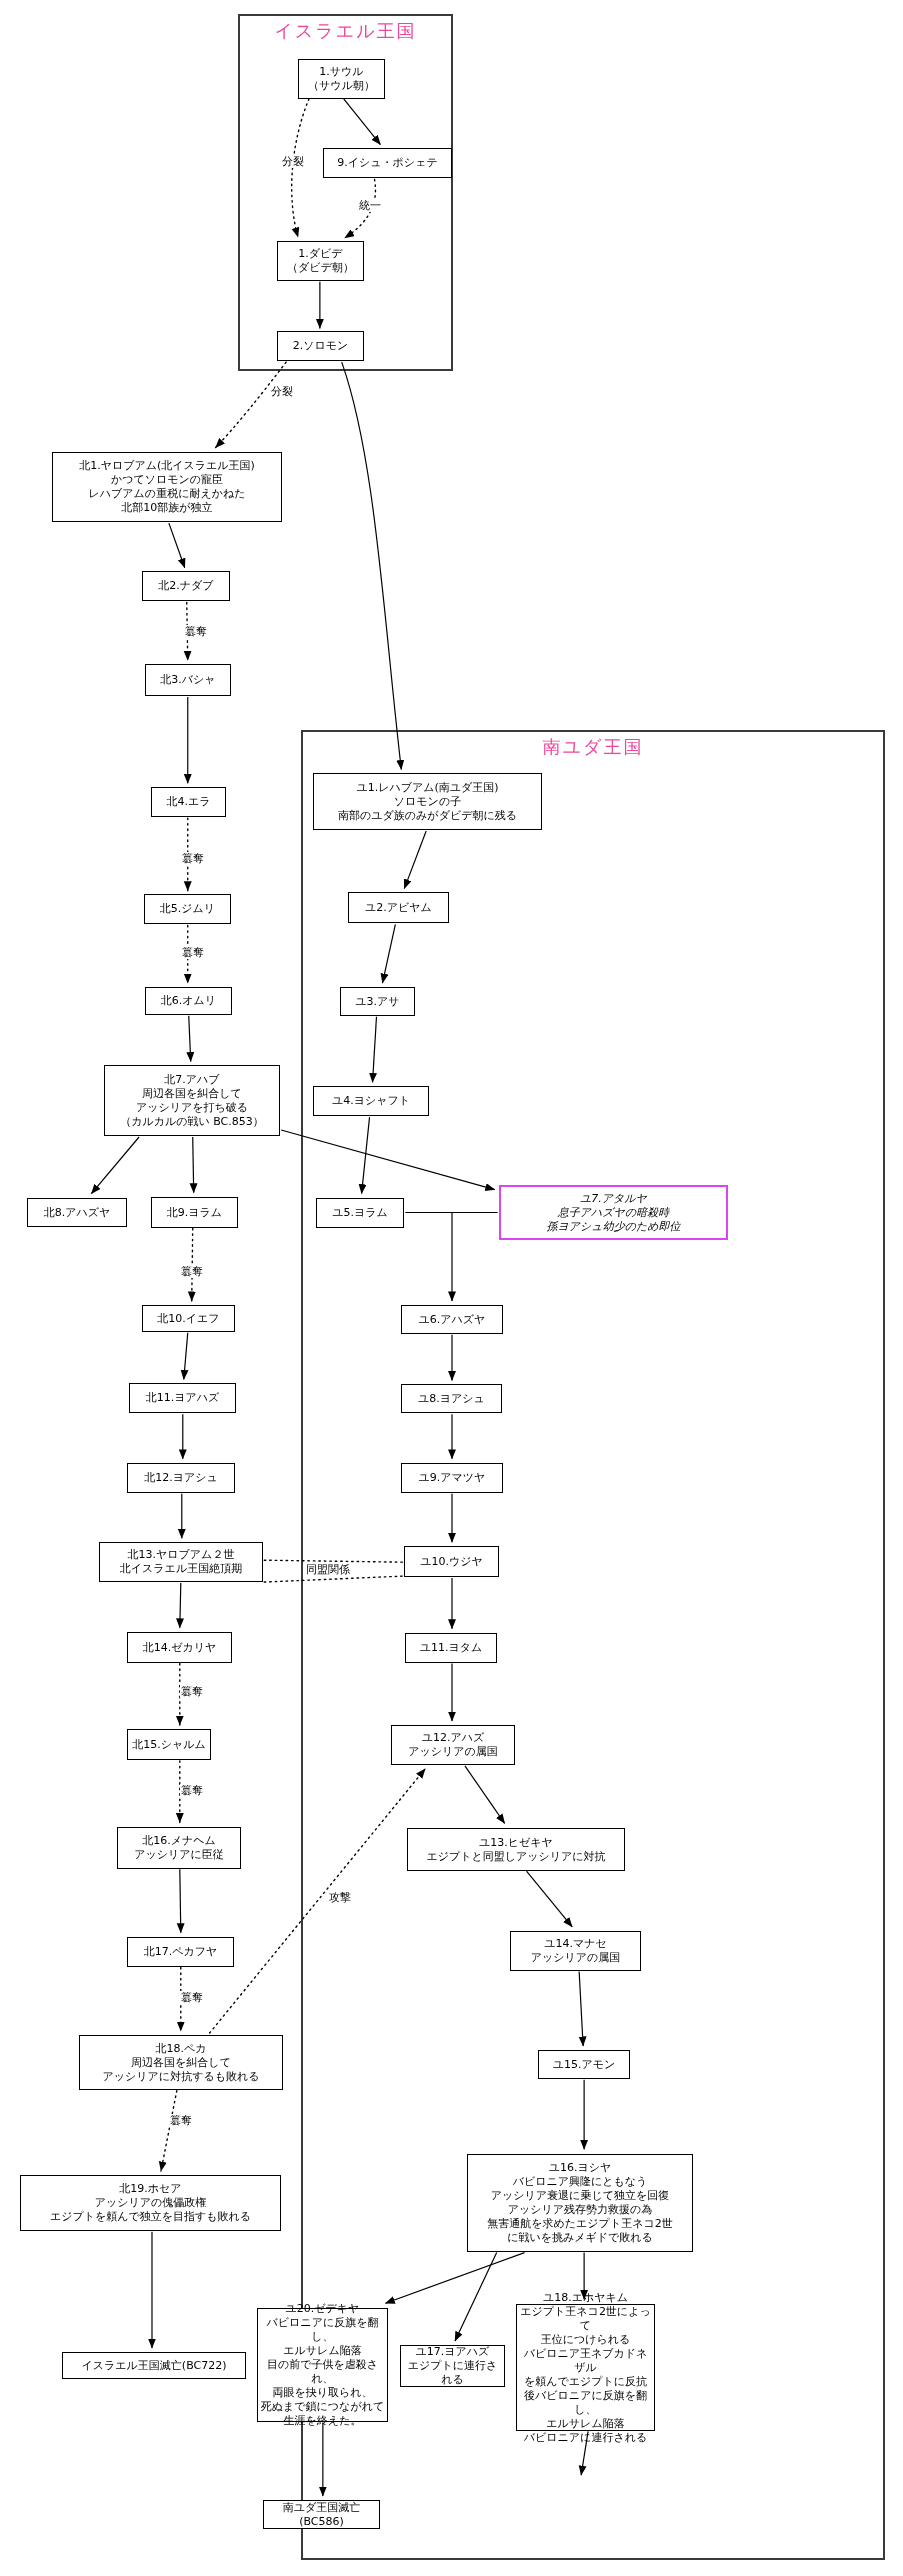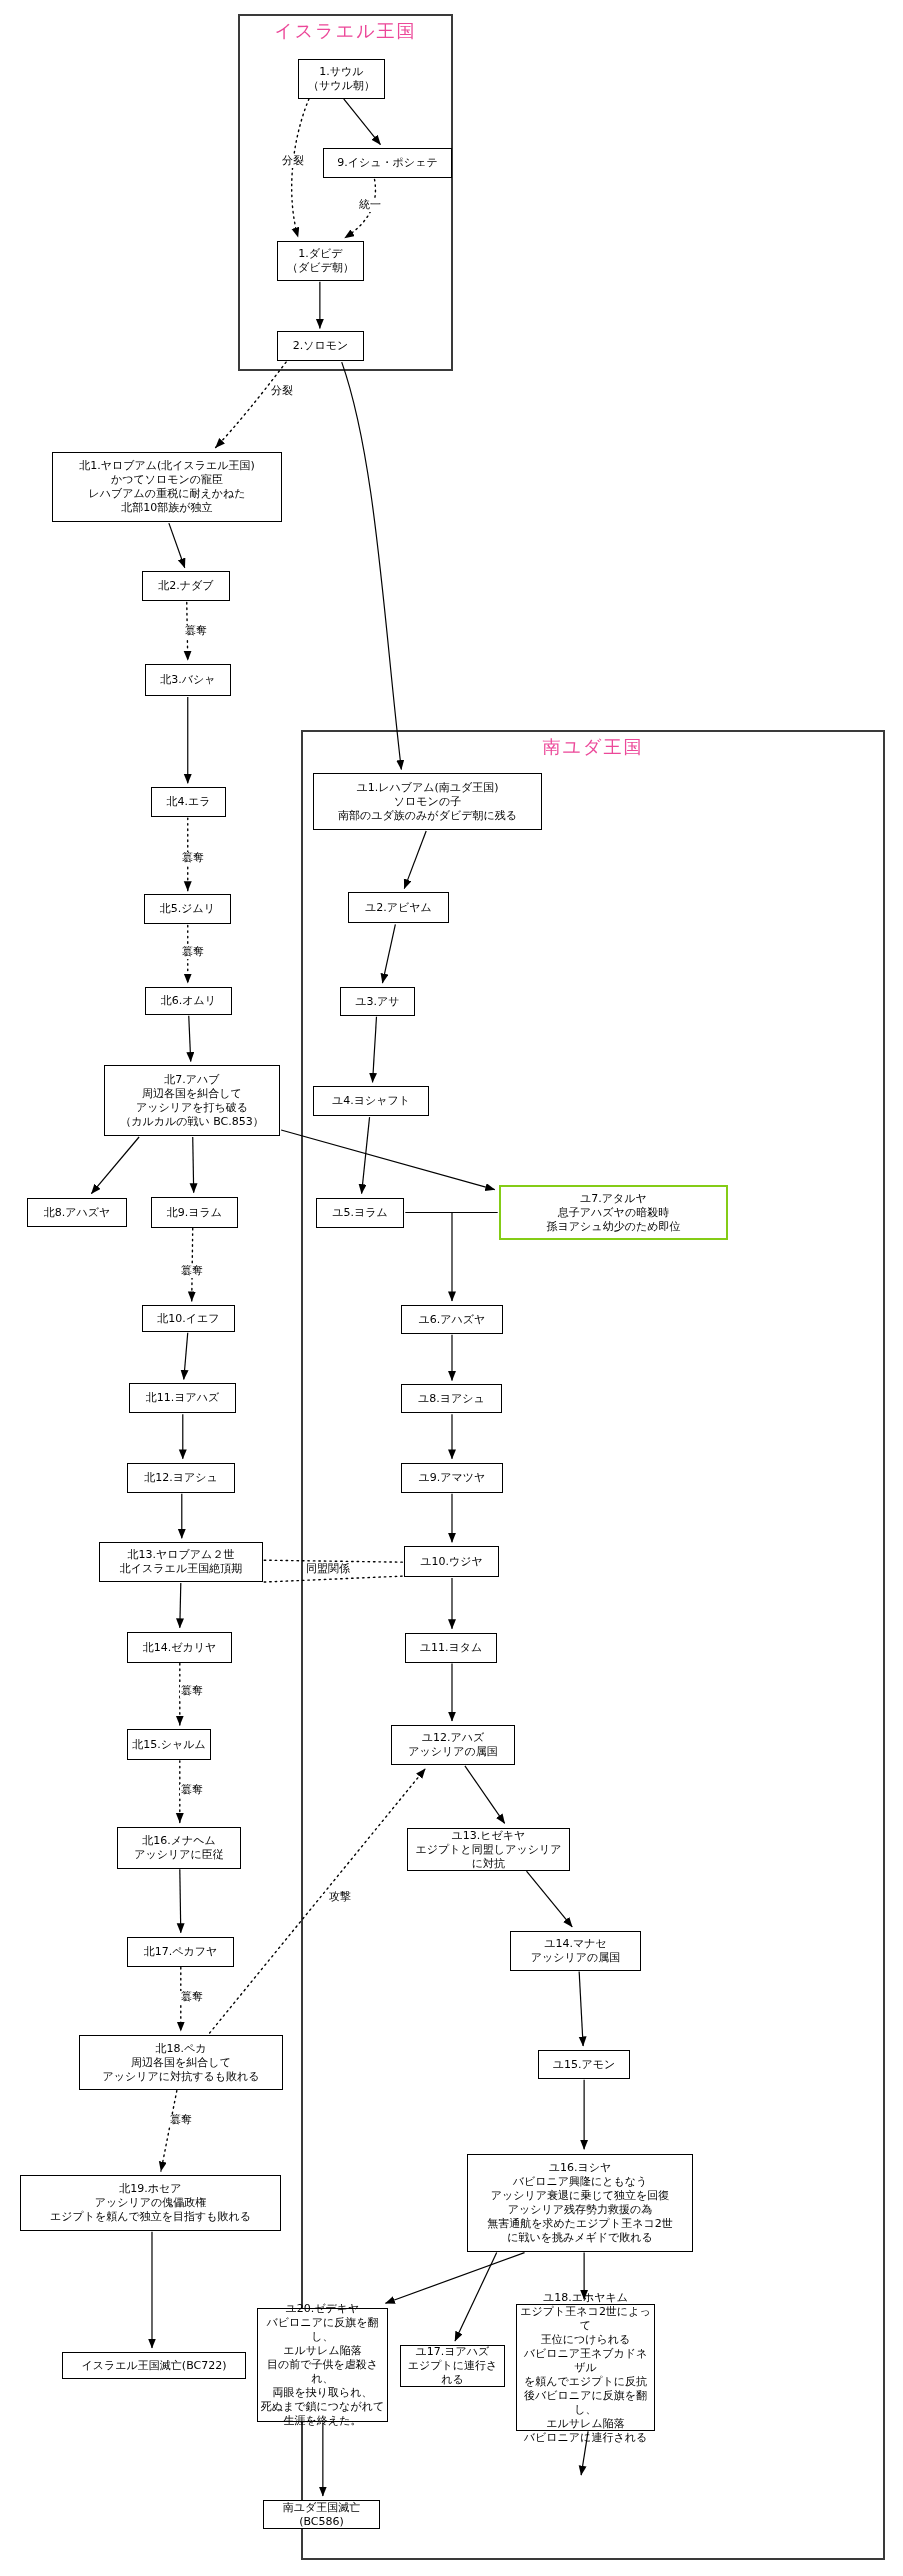--- a/index.html
+++ b/index.html
@@ -5,22 +5,22 @@
   html,body{margin:0;padding:0;background:#fff;}
   #canvas{position:relative;width:903px;height:2576px;background:#fff;overflow:hidden;
           font-family:"DejaVu Sans","Liberation Sans",sans-serif;color:#000;}
   .gbox{position:absolute;border:2px solid #3a3a3a;background:transparent;box-sizing:border-box;}
   .gtitle{position:absolute;left:0;right:0;top:3px;text-align:center;font-size:18px;
           letter-spacing:2px;color:#ec4899;}
   svg.edges{position:absolute;left:0;top:0;}
   .node{position:absolute;border:1px solid #000;background:#fff;box-sizing:border-box;
         display:flex;align-items:center;justify-content:center;text-align:center;
         white-space:pre-line;font-size:11px;line-height:14px;padding:1px 2px;}
-  .node.red{border:2px solid #84cc16;}
-  .elabel{position:absolute;font-size:11px;background:#fff;padding:0 1px;line-height:13px;font-family:Liberation Mono, monospace;}
+  .node.red{border:2px solid #d946ef;font-style:italic;}
+  .elabel{position:absolute;font-size:11px;background:#fff;padding:0 1px;line-height:13px;}
   path.edge{stroke:#000;stroke-width:1.2;fill:none;}
   path.dotted{stroke-dasharray:1.5 4;stroke-linecap:round;stroke-width:1.4;}
 </style>
 </head>
 <body>
 
 <div id="canvas">
 
   <div class="gbox" style="left:238px;top:14px;width:215px;height:357px">
     <div class="gtitle">イスラエル王国</div>
@@ -139,21 +139,21 @@
   <div class="node red" style="left:499px;top:1185px;width:229px;height:55px">ユ7.アタルヤ
 息子アハズヤの暗殺時
 孫ヨアシュ幼少のため即位</div>
   <div class="node" style="left:401px;top:1305px;width:102px;height:29px">ユ6.アハズヤ</div>
   <div class="node" style="left:401px;top:1384px;width:101px;height:29px">ユ8.ヨアシュ</div>
   <div class="node" style="left:401px;top:1463px;width:102px;height:30px">ユ9.アマツヤ</div>
   <div class="node" style="left:404px;top:1546px;width:95px;height:31px">ユ10.ウジヤ</div>
   <div class="node" style="left:405px;top:1633px;width:92px;height:30px">ユ11.ヨタム</div>
   <div class="node" style="left:391px;top:1725px;width:124px;height:40px">ユ12.アハズ
 アッシリアの属国</div>
-  <div class="node" style="left:407px;top:1828px;width:163px;height:43px">ユ13.ヒゼキヤ
+  <div class="node" style="left:407px;top:1828px;width:218px;height:43px">ユ13.ヒゼキヤ
 エジプトと同盟しアッシリアに対抗</div>
   <div class="node" style="left:510px;top:1931px;width:131px;height:40px">ユ14.マナセ
 アッシリアの属国</div>
   <div class="node" style="left:538px;top:2050px;width:92px;height:29px">ユ15.アモン</div>
   <div class="node" style="left:467px;top:2154px;width:226px;height:98px">ユ16.ヨシヤ
 バビロニア興隆にともなう
 アッシリア衰退に乗じて独立を回復
 アッシリア残存勢力救援の為
 無害通航を求めたエジプト王ネコ2世
 に戦いを挑みメギドで敗れる</div>

